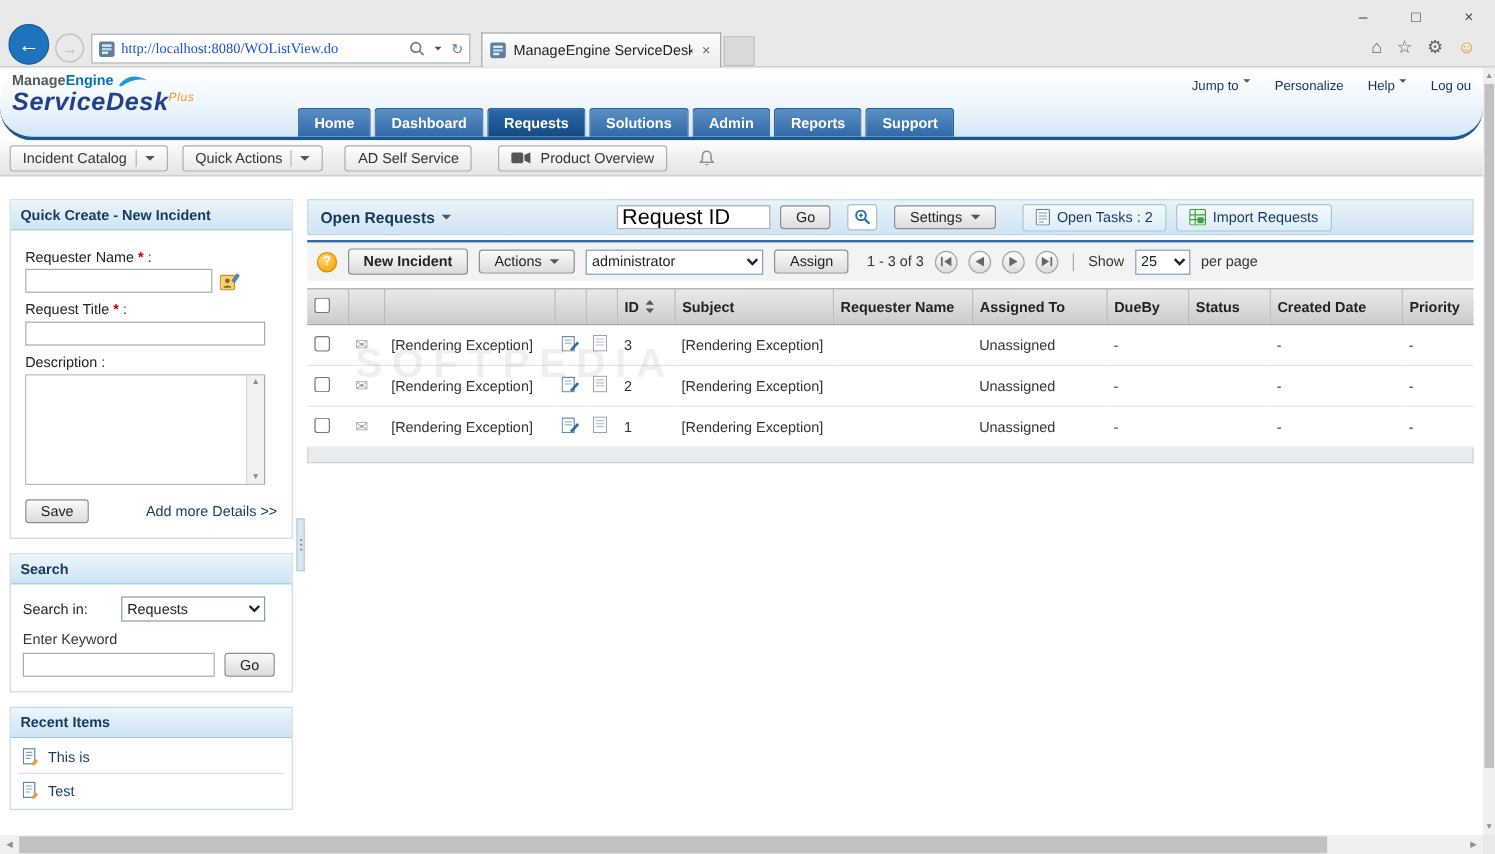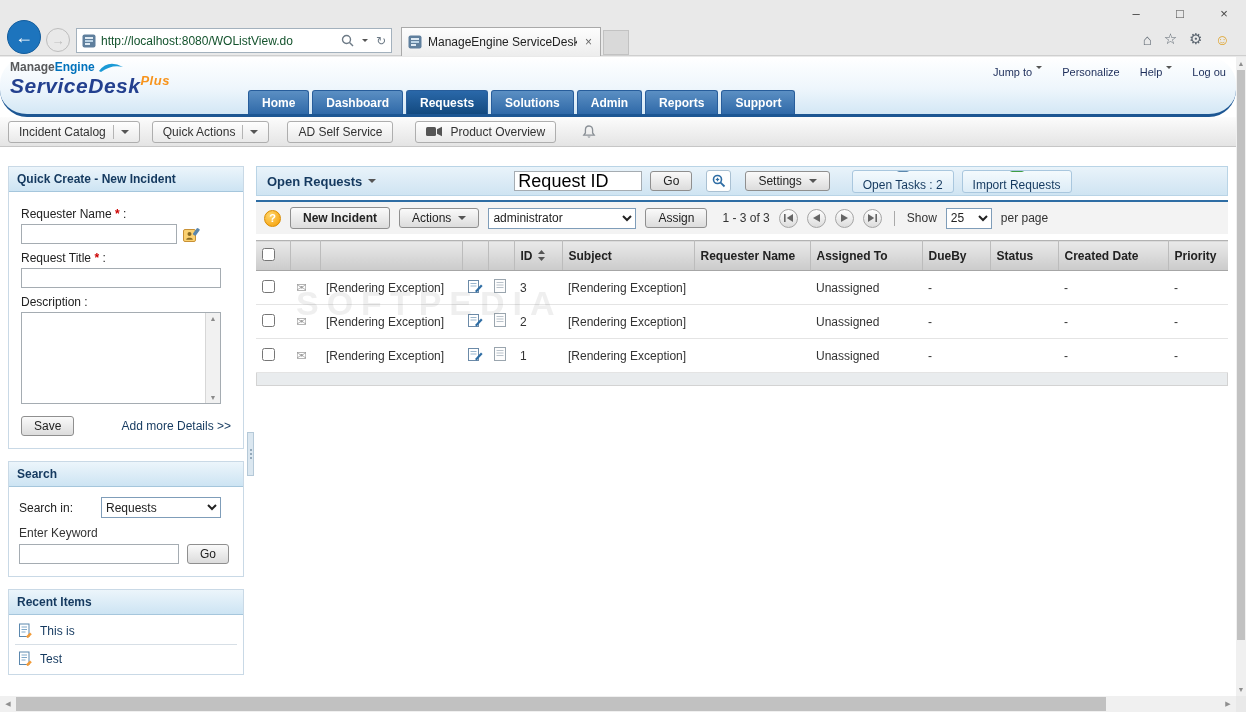--- a/index.html
+++ b/index.html
@@ -7,40 +7,40 @@
   body { font-family:"Liberation Sans","DejaVu Sans",sans-serif; font-size:12px; color:#333; background:#e9e9e9; }
   .window { position:relative; width:1246px; height:712px; background:#e9e9e9; }
 
   
   .win-controls { position:absolute; top:0; right:0; display:flex; z-index:30; }
   .win-btn { width:44px; height:26px; display:flex; align-items:center; justify-content:center; font-size:13px; color:#444; cursor:default; }
   .navrow { position:absolute; top:26px; left:0; right:0; height:30px; border-bottom:1px solid #cfcfcf; }
   .back-btn { position:absolute; left:7px; top:-6px; width:34px; height:34px; border-radius:50%; background:#1d74bd; border:1px solid #135d9d; color:#fff; font-size:18px; display:flex; align-items:center; justify-content:center; z-index:5;}
   .fwd-btn { position:absolute; left:46px; top:2px; width:24px; height:24px; border-radius:50%; border:1px solid #bdbdbd; color:#bdbdbd; font-size:13px; display:flex; align-items:center; justify-content:center; }
   .urlbar { position:absolute; left:76px; top:2px; width:316px; height:25px; background:#fff; border:1px solid #a3b1bd; display:flex; align-items:center; padding:0 5px; gap:5px; }
-  .urlbar input { flex:1; border:none; outline:none; font-size:12px; color:#14532d; font-family:Liberation Sans, sans-serif; background:transparent; min-width:0;}
+  .urlbar input { flex:1; border:none; outline:none; font-size:12px; color:#1d4ed8; font-family:Liberation Serif, serif; background:transparent; min-width:0;}
   .url-icons { display:flex; align-items:center; gap:8px; color:#6d7a86; font-size:12px; }
   .caret { display:inline-block; width:0; height:0; border-left:4px solid transparent; border-right:4px solid transparent; border-top:4px solid #555; }
   .caret.small { border-left-width:3px; border-right-width:3px; border-top-width:3px; }
   .btab { position:absolute; left:401px; top:1px; width:200px; height:29px; background:linear-gradient(#fdfdfd,#ededed); border:1px solid #a9a9a9; border-bottom:none; display:flex; align-items:center; gap:6px; padding:0 6px; }
   .btab-title { flex:1; font-size:12px; color:#222; white-space:nowrap; overflow:hidden; }
   .btab-close { color:#666; font-size:12px; padding:0 2px; }
   .newtab { position:absolute; left:603px; top:4px; width:26px; height:25px; background:#d9d9d9; border:1px solid #c2c2c2; }
   .chrome-icons { position:absolute; right:16px; top:4px; display:flex; gap:12px; align-items:center; font-size:15px; color:#5c6670; }
   .smiley { color:#dfa32b; }
 
   
   .page { position:absolute; top:57px; left:0; right:10px; bottom:16px; background:#fff; overflow:hidden; }
 
   .app-header { position:relative; height:60px; background:linear-gradient(180deg,#ffffff 0%,#eef6fc 55%,#d3e7f5 100%); border-bottom:3px solid #1c5693;border-radius:27px; }
   .logo { position:absolute; left:10px; top:4px; line-height:1.1; }
   .logo-l1 { font-size:12px; font-weight:bold; }
   .logo-manage { color:#58595b; } .logo-engine { color:#0072bc; }
   .logo-l2 { font-size:21px; font-weight:bold; font-style:italic; color:#23408f; letter-spacing:0.5px;}
-  .logo-plus { font-size:13px; font-weight:bold; font-style:italic; color:#f7941d; vertical-align:super; }
+  .logo-plus { font-size:10px; font-weight:normal; font-style:italic; color:#f7941d; vertical-align:super; }
   .top-links { position:absolute; right:10px; top:9px; display:flex; gap:20px; align-items:center; color:#1c2d5a; font-size:11px; }
   .top-link { display:flex; align-items:flex-start; gap:4px; cursor:pointer; }
   .app-tabs { position:absolute; left:248px; bottom:0; display:flex; gap:3px; }
   .app-tab { padding:5px 13px 4px; background:linear-gradient(#5b8fc3,#2f69a8); border:1px solid #275d9b; border-bottom:none; border-radius:3px 3px 0 0; color:#fff; font-size:12px; font-weight:bold; cursor:pointer; }
   .app-tab.active { background:linear-gradient(#2a68a9,#134a80); }
 
   .app-toolbar { height:30px; background:linear-gradient(#fcfcfc,#e4e4e4); border-bottom:1px solid #c6c6c6; display:flex; align-items:center; padding-left:8px; gap:12px; }
   .tbtn { height:22px; padding:0 10px; background:linear-gradient(#fefefe,#e9e9e9); border:1px solid #aeaeae; border-radius:3px; font-size:12px; color:#333; display:inline-flex; align-items:center; gap:7px; cursor:pointer; }
   .tbtn .split { border-left:1px solid #b4b4b4; padding-left:7px; height:14px; display:flex; align-items:center; }
 
@@ -72,21 +72,21 @@
   .recent-item:last-child { border-bottom:none; }
   .collapse-handle { position:absolute; left:247px; top:282px; width:7px; height:44px; background:#dbe7f0; border:1px solid #b5c9d8; display:flex; flex-direction:column; align-items:center; justify-content:center; gap:2px; cursor:pointer;}
   .collapse-handle i { width:2px; height:2px; background:#7d95a8; border-radius:50%; }
 
   
   .main { position:absolute; left:256px; top:16px; right:8px; }
   .main-titlebar { height:30px; background:linear-gradient(#e9f3fa,#cfe4f2); border:1px solid #b9d4e6; display:flex; align-items:center; padding:0 10px; gap:8px; }
   .main-title { font-size:13px; font-weight:bold; color:#14395f; display:flex; align-items:center; gap:6px; cursor:pointer;}
   .search-group { display:flex; align-items:center; gap:8px; margin-left:130px; }
   .icon-btn { width:25px; height:22px; background:#fdfefe; border:1px solid #a9c0d2; border-radius:3px; display:flex; align-items:center; justify-content:center; cursor:pointer; }
-  .blue-btn { height:23px; padding:0 10px; background:linear-gradient(#f4fafd,#dcecf7); border:1px solid #a9c7de; border-radius:3px; color:#14395f; display:inline-flex; align-items:center; gap:6px; font-size:12px; cursor:pointer;flex-direction:column; }
+  .blue-btn { height:23px; padding:0 10px; background:linear-gradient(#f4fafd,#dcecf7); border:1px solid #a9c7de; border-radius:3px; color:#14395f; display:inline-flex; align-items:center; gap:6px; font-size:12px; cursor:pointer; }
   .main-toolbar { margin-top:4px; height:34px; border-top:2px solid #2e6da4; background:#f3f3f3; display:flex; align-items:center; gap:9px; padding:0 8px; }
   .help-icon { width:17px; height:17px; border-radius:50%; background:radial-gradient(circle at 35% 30%,#ffd76e,#f59b00); border:1px solid #d98c00; color:#fff; font-weight:bold; font-size:11px; display:flex; align-items:center; justify-content:center; cursor:pointer; }
   .btn.strong { font-weight:bold; padding:3px 12px; }
   .page-info { color:#333; margin-left:6px; }
   .nav-circle { width:19px; height:19px; border-radius:50%; background:linear-gradient(#ffffff,#dcdcdc); border:1px solid #a5a5a5; display:flex; align-items:center; justify-content:center; cursor:pointer; }
   .vdiv { width:1px; height:15px; background:#a9a9a9; margin:0 3px; }
 
   table.req-table { width:100%; border-collapse:collapse; table-layout:fixed; margin-top:6px; font-size:12px; }
   .req-table th { background:linear-gradient(#e9e9e9,#cbcbcb); border-top:1px solid #b2b2b2; border-bottom:1px solid #a6a6a6; border-right:1px solid #bcbcbc; height:30px; text-align:left; padding:0 6px; color:#222; font-weight:bold; }
   .req-table th:last-child { border-right:none; }

